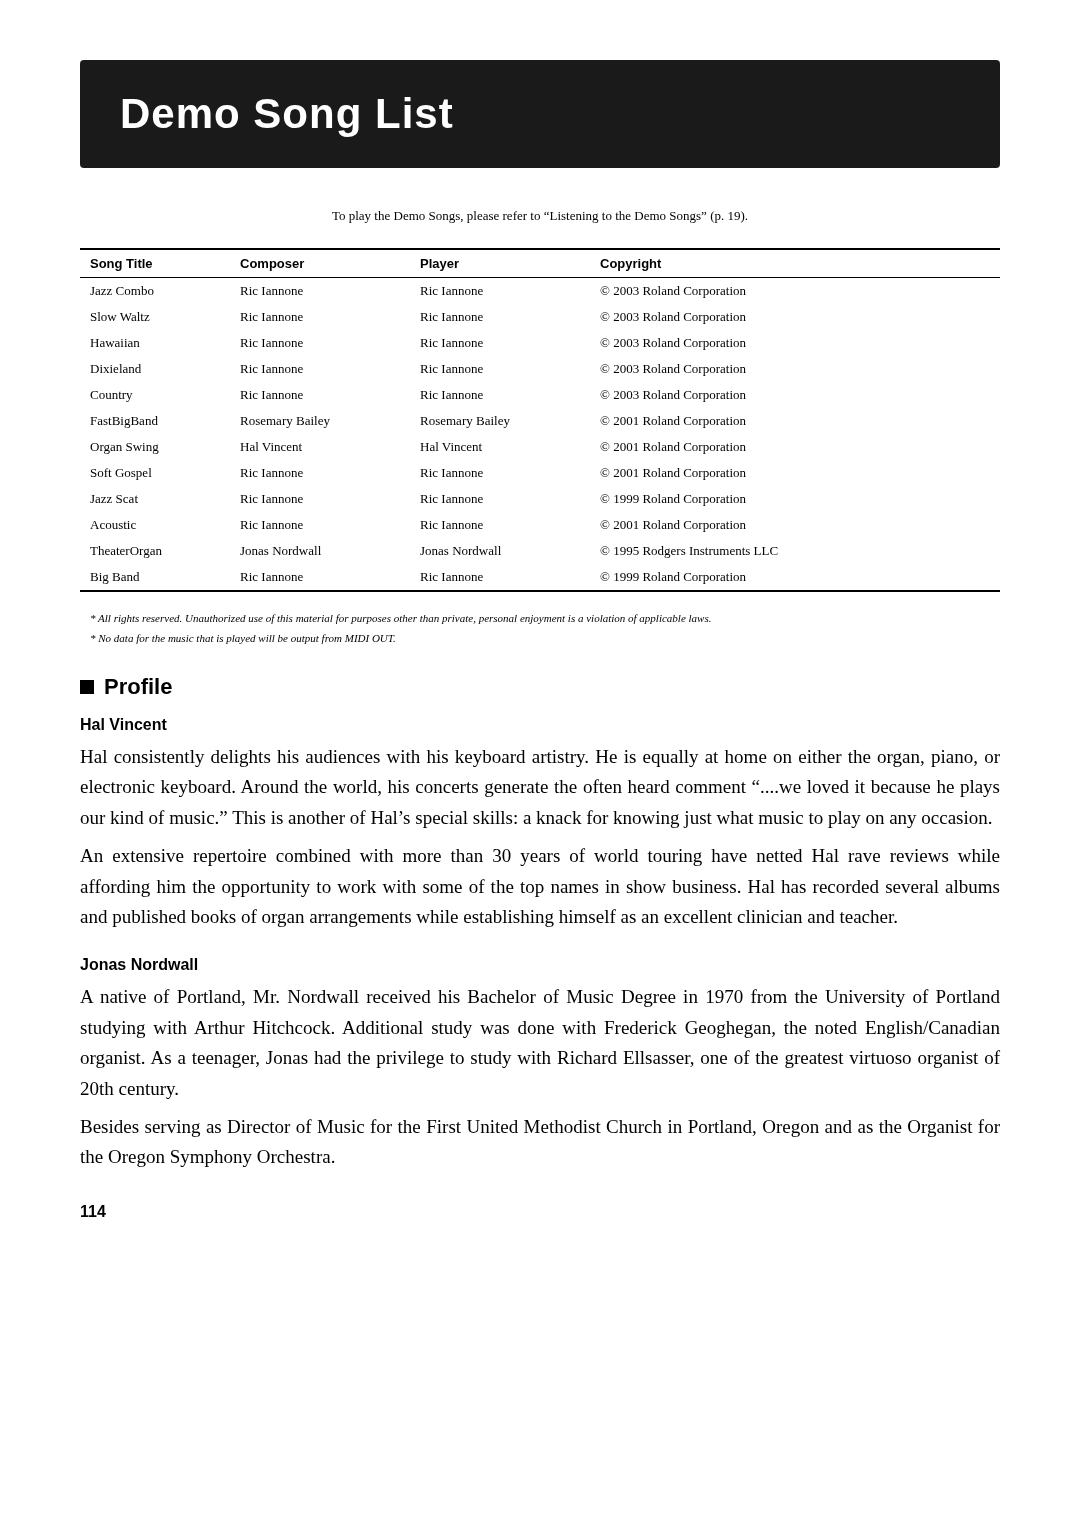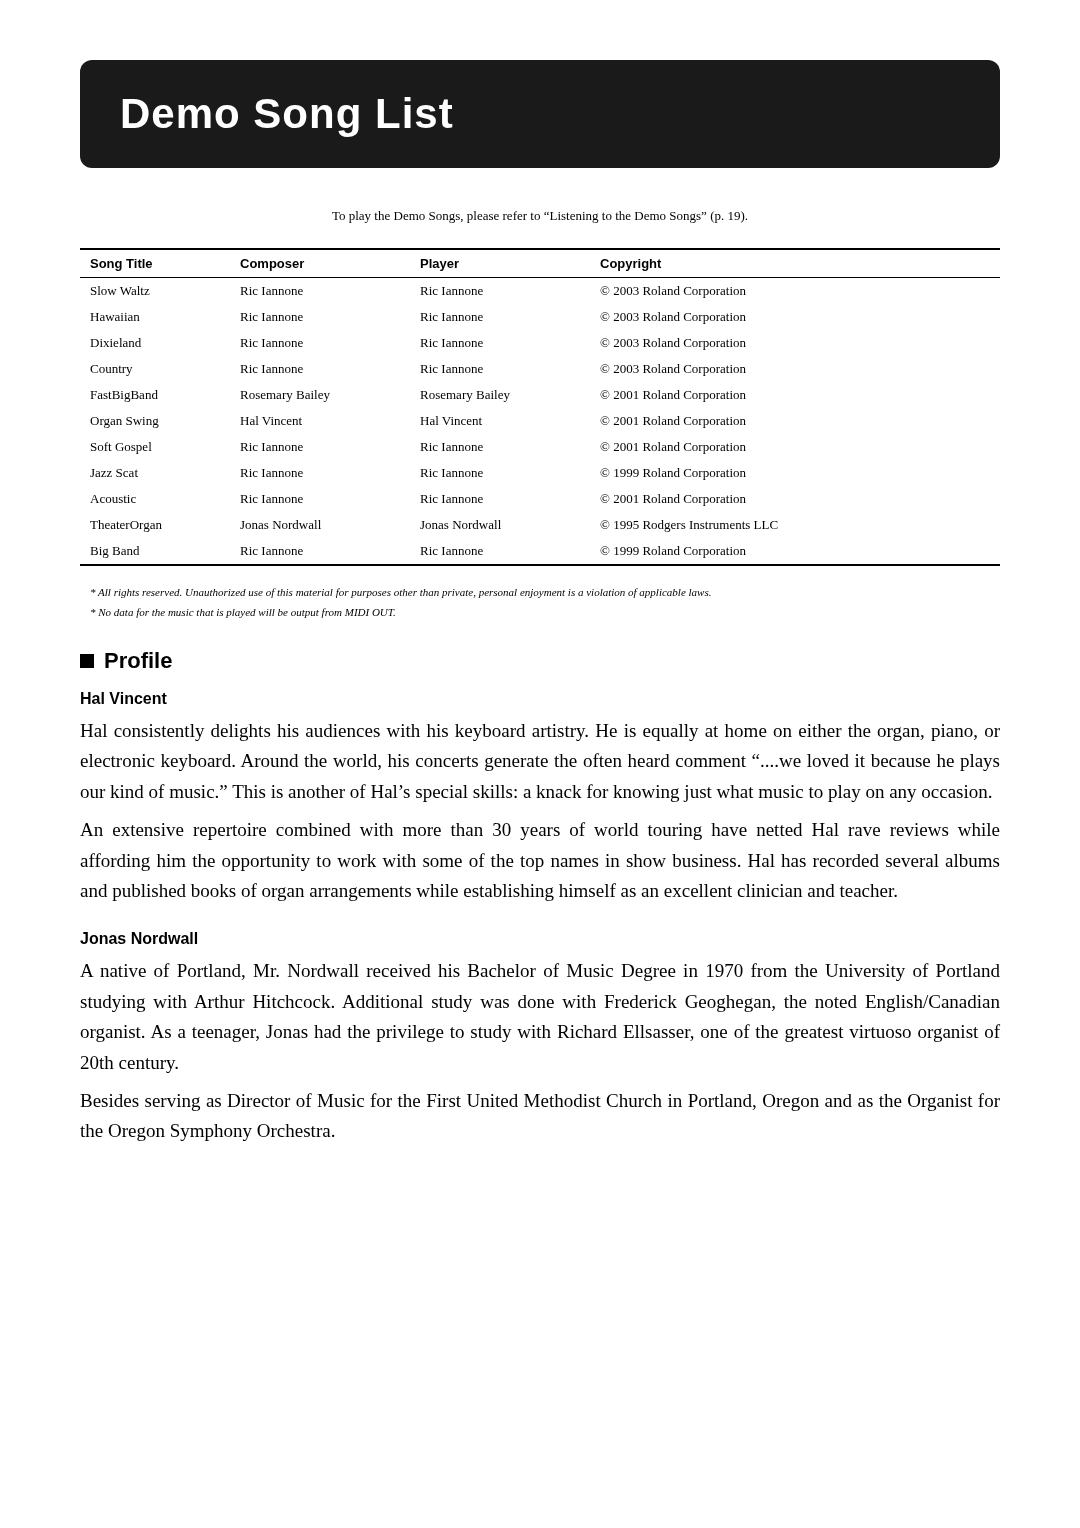--- a/index.html
+++ b/index.html
@@ -23,21 +23,21 @@
       min-height: 1528px;
       background: #ffffff;
       padding: 60px 80px 60px 80px;
     }
 
     .header-banner {
       background: #1a1a1a;
       color: #ffffff;
       padding: 30px 40px;
       margin-bottom: 40px;
-      border-radius: 12px;
+      border-radius: 4px;
     }
 
     .header-title {
       font-size: 42px;
       font-weight: bold;
       font-family: Arial, Helvetica, sans-serif;
       color: #ffffff;
       letter-spacing: 1px;
     }
 
@@ -174,20 +174,26 @@
   <table class="song-table">
     <thead>
       <tr>
         <th class="col-title">Song Title</th>
         <th class="col-composer">Composer</th>
         <th class="col-player">Player</th>
         <th class="col-copyright copyright-col">Copyright</th>
       </tr>
     </thead>
     <tbody id="song-table-body">
+    <tr>
+      <td>Jazz Combo</td>
+      <td>Ric Iannone</td>
+      <td>Ric Iannone</td>
+      <td>© 2003 Roland Corporation</td>
+    </tr>
         <tr>
       <td>Slow Waltz</td>
       <td>Ric Iannone</td>
       <td>Ric Iannone</td>
       <td>© 2003 Roland Corporation</td>
     </tr>
         <tr>
       <td>Hawaiian</td>
       <td>Ric Iannone</td>
       <td>Ric Iannone</td>
@@ -269,14 +275,15 @@
         </div>
         <div class="profile-section">
           <h3 class="profile-name">Jonas Nordwall</h3>
           <p class="profile-text">A native of Portland, Mr. Nordwall received his Bachelor of Music Degree in 1970 from the University of Portland studying with Arthur Hitchcock. Additional study was done with Frederick Geoghegan, the noted English/Canadian organist. As a teenager, Jonas had the privilege to study with Richard Ellsasser, one of the greatest virtuoso organist of 20th century.</p>
           <p class="profile-text">Besides serving as Director of Music for the First United Methodist Church in Portland, Oregon and as the Organist for the Oregon Symphony Orchestra.</p>
         </div>
       </div>
 
   </div>
 
+  <div class="page-number">114</div>
 
 </div>
 
 </body></html>

